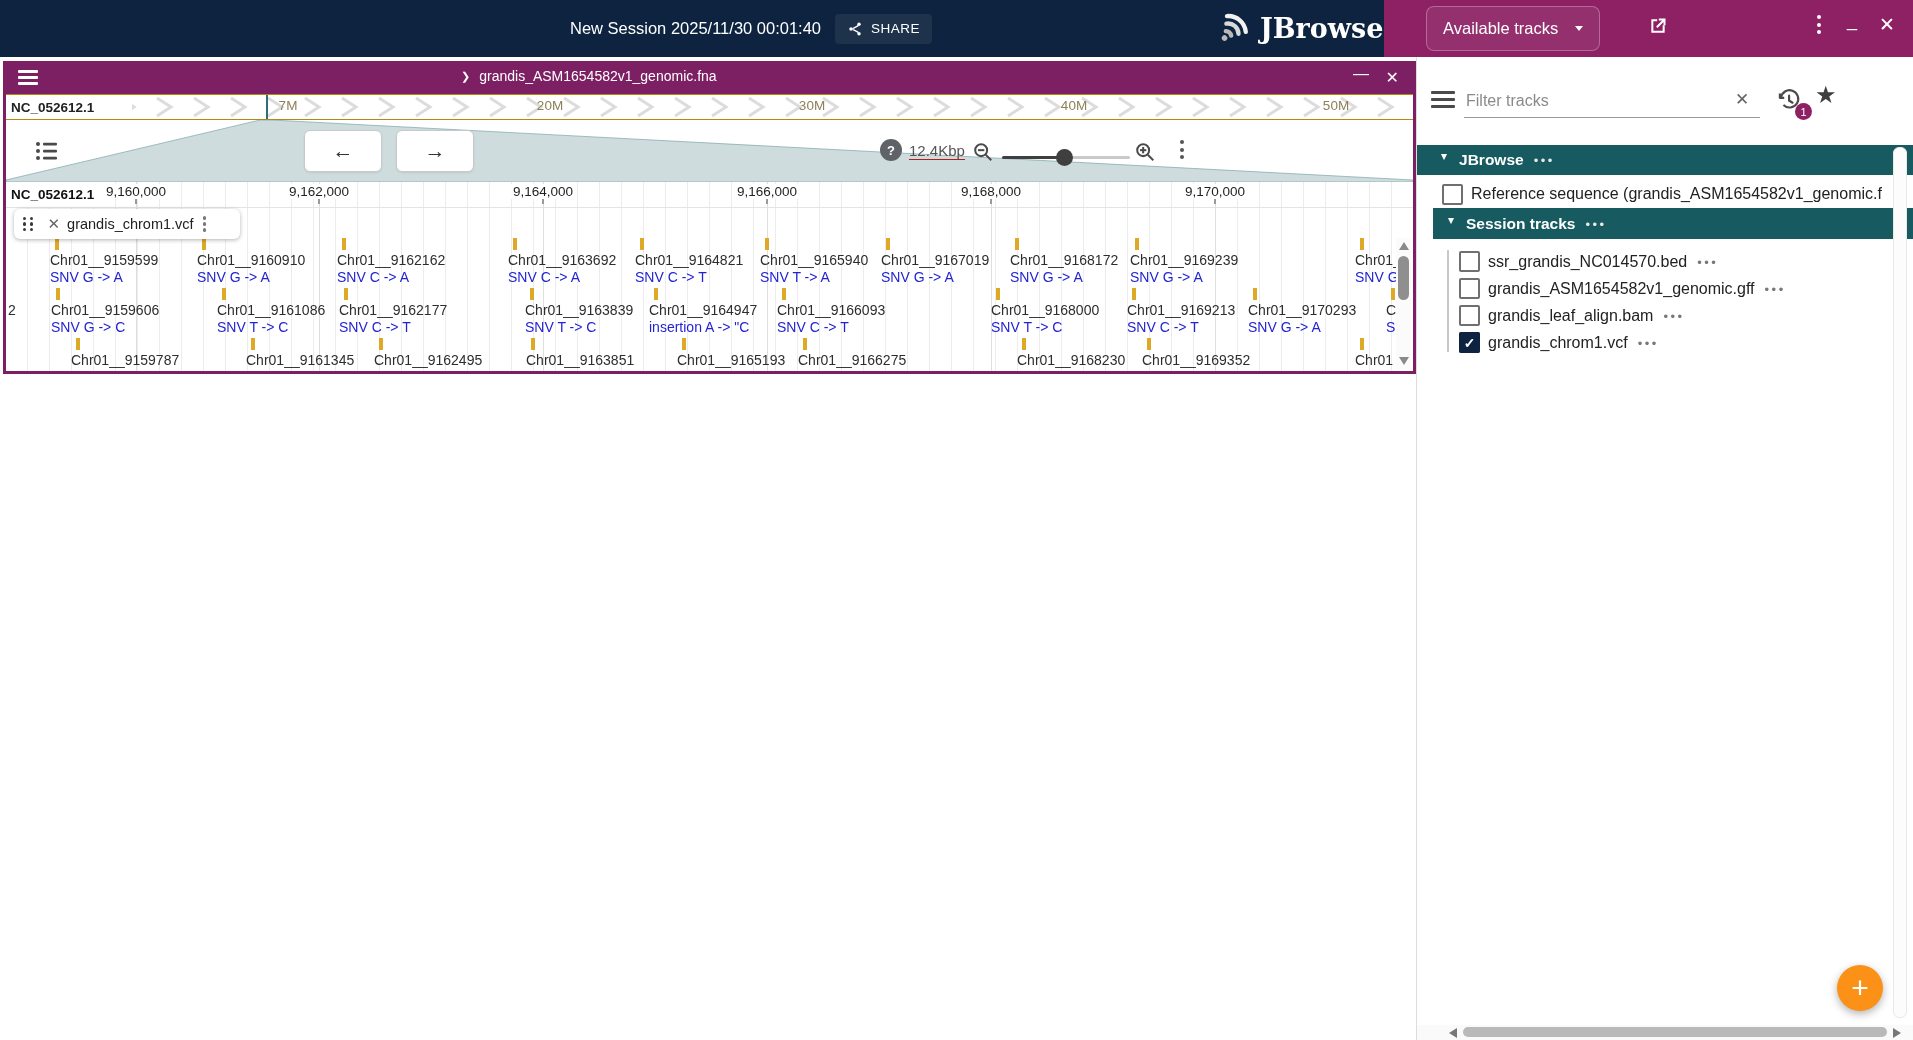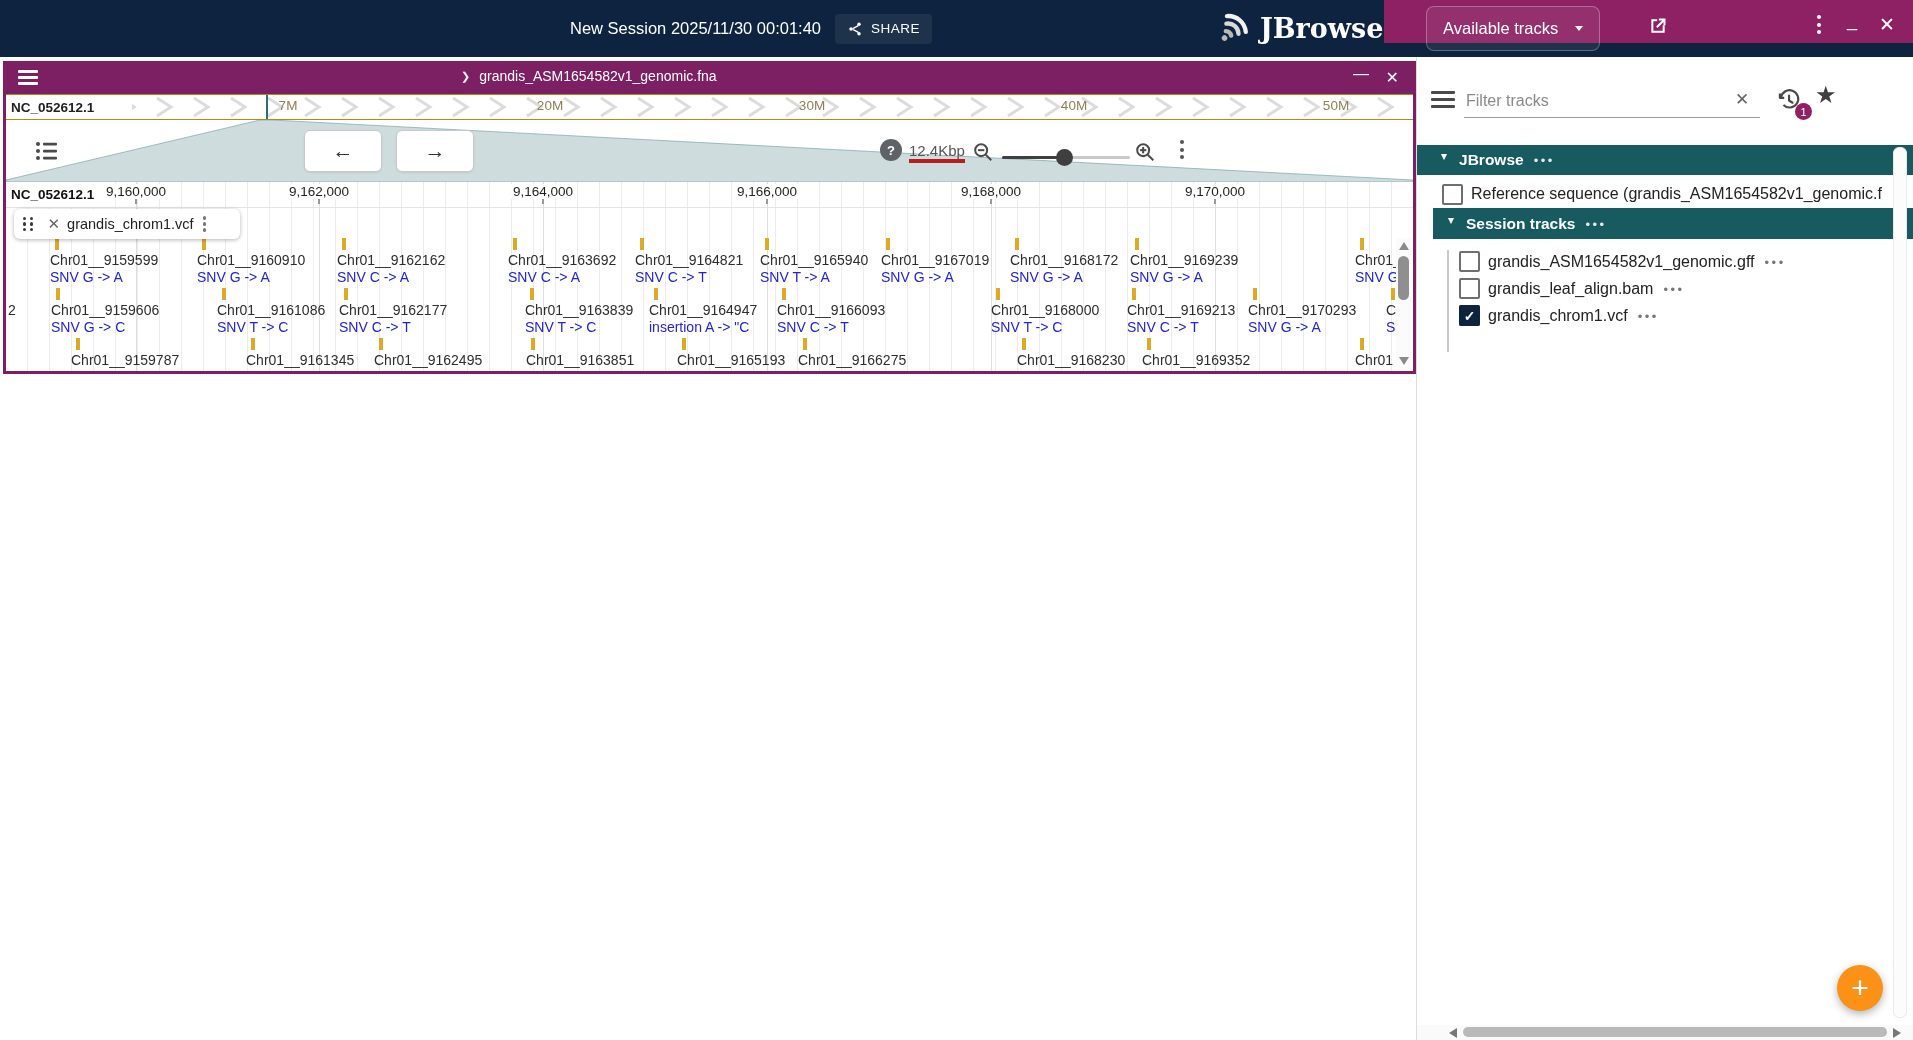--- a/index.html
+++ b/index.html
@@ -9,21 +9,21 @@
   #topbar{position:absolute;left:0;top:0;width:1913px;height:57px;background:var(--c-navy,#0d233f);}
   .menus{position:absolute;left:25px;top:0;height:57px;display:flex;align-items:center;}
   .menu-item{display:flex;align-items:center;color:#fff;font-size:14.5px;font-weight:500;letter-spacing:.6px;margin-right:32px;cursor:pointer;}
   .caret-down{width:0;height:0;border-left:4.5px solid transparent;border-right:4.5px solid transparent;border-top:5px solid #fff;margin-left:7px;}
   .session-wrap{position:absolute;left:570px;top:0;height:57px;display:flex;align-items:center;}
   .session-title{color:#fff;font-size:16.5px;}
   .share-btn{display:flex;align-items:center;margin-left:14px;padding:7px 12px;border-radius:4px;background:rgba(255,255,255,0.07);color:#fff;font-size:13.5px;font-weight:500;letter-spacing:.5px;cursor:pointer;}
   .share-btn svg{margin-right:8px;}
   .logo-wrap{position:absolute;left:1212px;top:7px;display:flex;align-items:center;}
   .logo-text{color:#fff;font-family:"DejaVu Serif",serif;font-weight:bold;font-size:27px;margin-left:6px;}
-  #topbar-right{position:absolute;left:1384px;top:0;width:529px;height:43px;background:var(--c-purple2,#8d2163);}
+  #topbar-right{position:absolute;left:1384px;top:0;width:529px;height:57px;background:var(--c-purple2,#8d2163);}
   .drawer-tab{position:absolute;left:42px;top:6px;height:43px;display:flex;align-items:center;padding:0 16px;border-radius:8px;background:rgba(255,255,255,0.07);border:1px solid rgba(255,255,255,0.28);color:#fff;font-size:16.5px;cursor:pointer;}
   .drawer-tab .caret-down{border-top-color:#fff;}
   .tb-icon{position:absolute;top:16px;cursor:pointer;}
   .tb-kebab{right:92px;top:15px;display:flex;flex-direction:column;gap:3.5px;}
   .tb-kebab i{width:4px;height:4px;border-radius:50%;background:#fff;}
   .tb-min{right:56px;top:10px;color:#fff;font-size:18px;}
   .tb-close{right:18px;top:13px;color:#fff;font-size:19px;}
 
   
   #view{position:absolute;left:3px;top:61px;width:1413px;height:313px;background:#fff;border-left:3px solid var(--c-purple,#7d2063);border-right:3px solid var(--c-purple,#7d2063);border-bottom:3px solid var(--c-purple,#7d2063);box-sizing:border-box;display:flex;flex-direction:column;}
@@ -45,21 +45,21 @@
   
   #controls{position:relative;height:62px;flex:none;background:#fff;}
   #flare{position:absolute;inset:0;}
   .ctl-trackselect{position:absolute;left:28px;top:18px;cursor:pointer;}
   .nav-btn{position:absolute;top:10px;width:76px;height:40px;background:#fff;border:1px solid #c9c9c9;border-radius:6px;display:flex;align-items:center;justify-content:center;font-size:21px;color:#333;cursor:pointer;box-shadow:0 1px 2px rgba(0,0,0,0.08);}
   #btn-back{left:298px;} #btn-fwd{left:390px;}
   .search-box{position:absolute;left:497px;top:12px;width:366px;height:36px;background:#fff;border:1px solid #8f8f8f;border-radius:4px;box-sizing:border-box;display:flex;align-items:center;}
   .search-box input{border:none;outline:none;flex:1;font-size:15.5px;color:#222;padding:0 6px 0 12px;background:transparent;font-family:"Liberation Sans",sans-serif;}
   .search-box svg{margin-right:9px;flex:none;}
   .help-circle{position:absolute;left:874px;top:19px;width:22px;height:22px;border-radius:50%;background:#5f6368;color:#fff;font-size:13px;font-weight:bold;display:flex;align-items:center;justify-content:center;cursor:pointer;}
-  .zoom-label{position:absolute;left:903px;top:22px;font-size:15px;color:#555;border-bottom:4px solid #b91c1c;cursor:pointer;}
+  .zoom-label{position:absolute;left:903px;top:22px;font-size:15px;color:#555;border-bottom:1px solid #b91c1c;cursor:pointer;}
   .mag{position:absolute;top:21px;cursor:pointer;}
   #mag-out{left:966px;} #mag-in{left:1128px;}
   .slider{position:absolute;left:996px;top:36px;width:128px;height:3px;cursor:pointer;}
   .slider .seg-a{position:absolute;left:0;width:62px;height:3px;background:#3f3f3f;border-radius:2px;}
   .slider .seg-b{position:absolute;left:62px;right:0;height:3px;background:#c9c9c9;border-radius:2px;}
   .slider .thumb{position:absolute;left:54px;top:-7px;width:17px;height:17px;border-radius:50%;background:#3f3f3f;}
   .ctl-kebab{position:absolute;left:1174px;top:20px;display:flex;flex-direction:column;gap:3.5px;cursor:pointer;}
   .ctl-kebab i{width:4px;height:4px;border-radius:50%;background:#555;}
 
   
@@ -510,20 +510,28 @@
     <div class="teal-header" id="session-header">
       <span class="tri">▾</span>
       <span class="hlabel">Session tracks</span>
       <span class="dots"></span>
     </div>
 
     <div class="indent-guide"></div>
 
     <div id="session-list">
 
+    <div class="srow" style="--checked: 0;">
+          <span class="cb">
+            <span class="cbfill"></span>
+            <span class="cbmark">✓</span>
+          </span>
+          <span class="slabel">ssr_grandis_NC014570.bed</span>
+          <span class="dots"></span>
+        </div>
         <div class="srow" style="--checked: 0;">
           <span class="cb">
             <span class="cbfill"></span>
             <span class="cbmark">✓</span>
           </span>
           <span class="slabel">grandis_ASM1654582v1_genomic.gff</span>
           <span class="dots"></span>
         </div>
         <div class="srow" style="--checked: 0;">
           <span class="cb">

